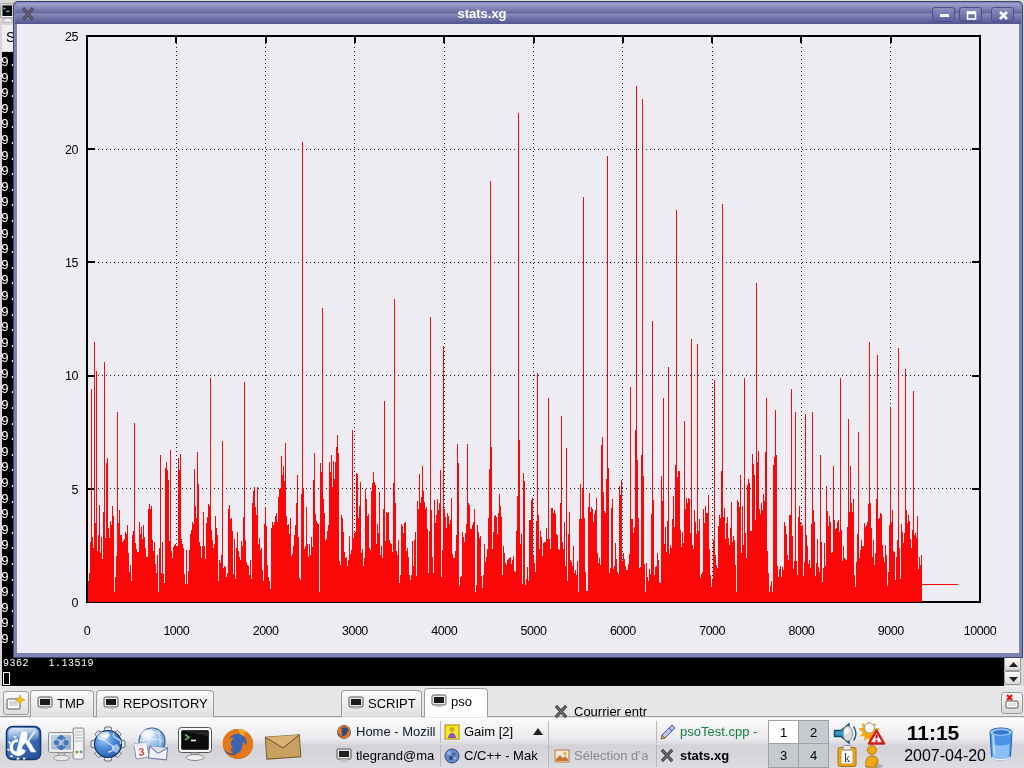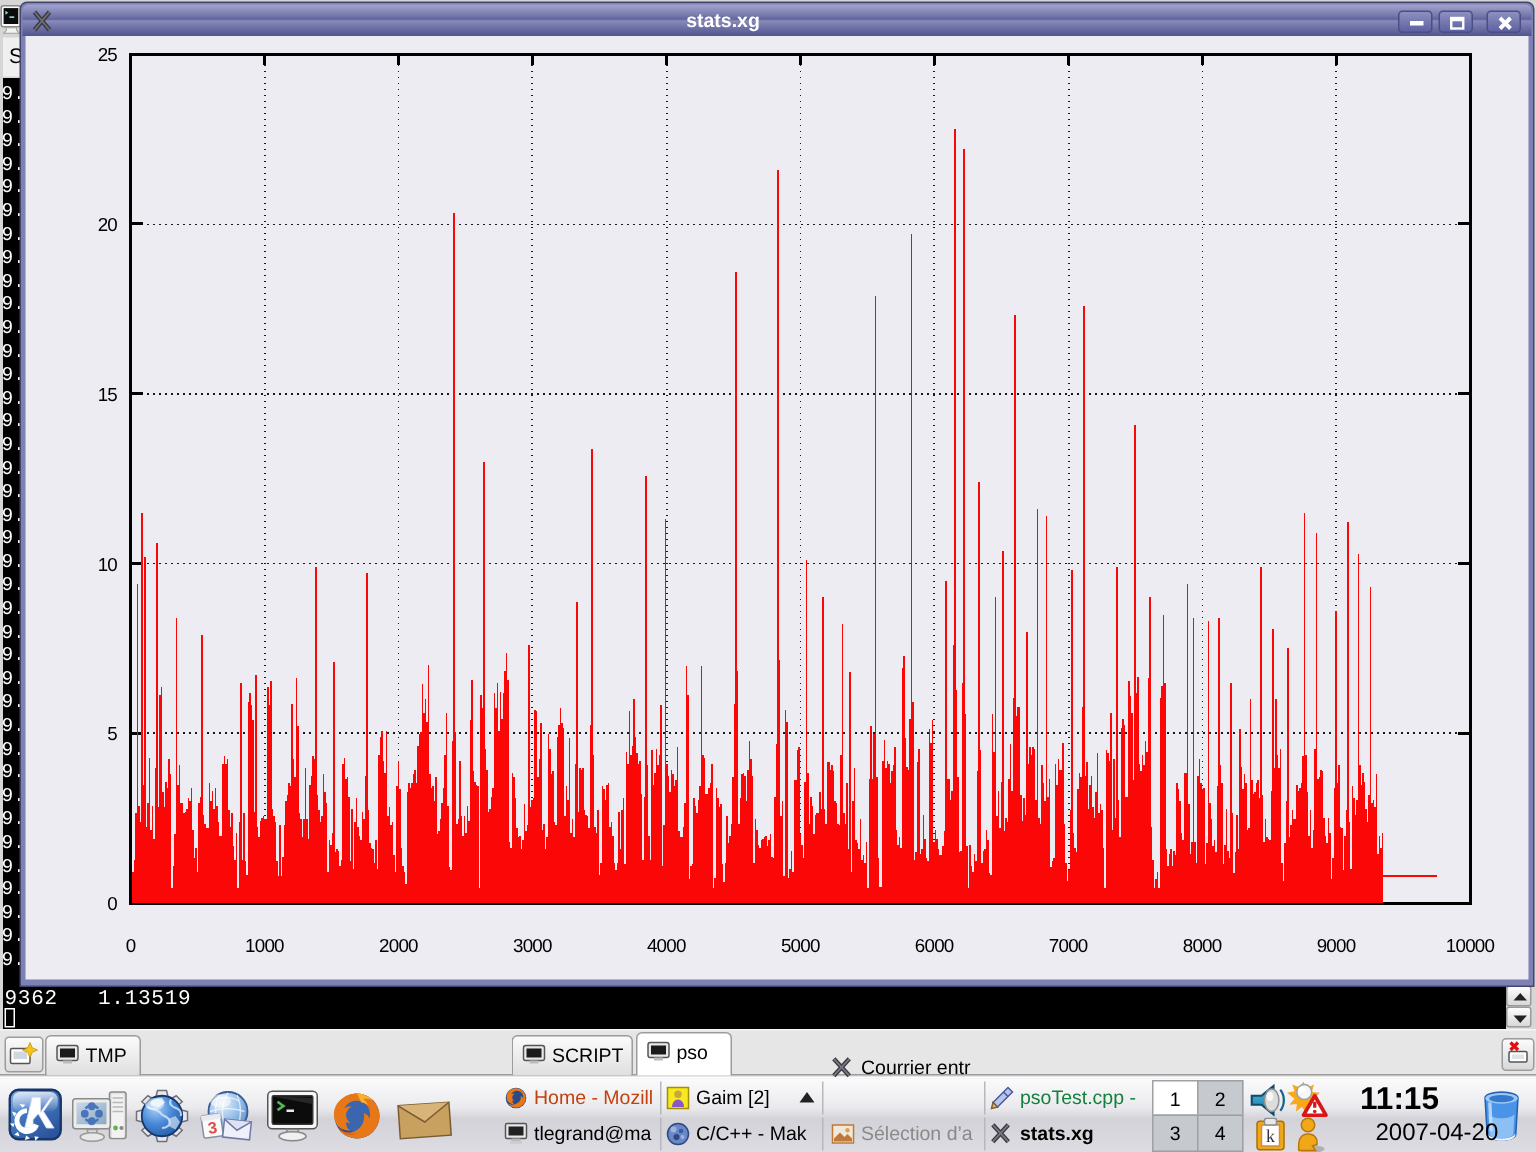--- a/index.html
+++ b/index.html
@@ -2,21 +2,21 @@
 <html><head><meta charset="utf-8"><style>
 *{margin:0;padding:0;box-sizing:border-box}
 body{width:1024px;height:768px;overflow:hidden;font-family:"Liberation Sans",sans-serif;position:relative;background:#d9d9d9}
 #scr{position:absolute;left:0;top:0;width:1024px;height:768px}
 
 #kon{position:absolute;left:0;top:0;width:1024px;height:718px;background:#d6d6d6}
 #kmenu{position:absolute;left:2px;top:25px;width:1020px;height:26px;background:#efefef;color:#000;font-size:13px}
 #kmenu span{position:absolute;left:4px;top:4px;font-size:14px}
 #kblack{position:absolute;left:2px;top:52px;width:1002px;height:634px;background:#000}
 #nineline{position:absolute;left:1px;top:55px;width:30px;color:#fff;font-family:"Liberation Mono",monospace;font-size:13px;line-height:15.6px;white-space:pre}
-#stat9362{position:absolute;left:3px;top:658px;color:#fff;font-family:"Liberation Mono",monospace;font-size:14px;letter-spacing:0.5px}
+#stat9362{position:absolute;left:3px;top:658px;color:#fff;font-family:"Liberation Mono",monospace;font-size:10px;letter-spacing:0.5px}
 #cursor{position:absolute;left:3px;top:672px;width:7px;height:13px;border:1px solid #fff;background:#000}
 #kscroll{position:absolute;left:1004px;top:52px;width:17px;height:634px;background:#dcdcdc}
 .sbtn{position:absolute;left:0;width:17px;height:14px;background:linear-gradient(#fdfdfd,#d8d8d8);border:1px solid #9a9a9a;border-radius:2px}
 .sbtn svg{position:absolute;left:2px;top:2px}
 
 #tabbar{position:absolute;left:0;top:686px;width:1024px;height:32px;background:#e6e6e6;border-top:1px solid #f5f5f5}
 .tab{position:absolute;top:3px;height:27px;background:linear-gradient(#fbfbfb,#dfdfdf);border:1px solid #9c9c9c;border-bottom:none;border-radius:4px 4px 0 0;font-size:13px;color:#000;white-space:nowrap;padding:5px 8px 0 26px}
 .tab.act{background:#fff;top:1px;height:29px;z-index:3}
 .tab svg{position:absolute;left:6px;top:5px}
 #tabline{position:absolute;left:0;top:29px;width:1024px;height:1px;background:#9c9c9c}
@@ -33,21 +33,21 @@
 .wbtn svg{position:absolute;left:0;top:0}
 #content{position:absolute;left:3px;top:22px;width:1002px;height:629px;background:#ececf2}
 
 #kicker{position:absolute;left:0;top:718px;width:1024px;height:50px;background:linear-gradient(#fbfbfc 0%,#eaeaee 40%,#d2d2d8 55%,#dcdce2 100%);border-top:1px solid #fff}
 
 .task{position:absolute;width:106px;height:24px;font-size:13px;color:#111;white-space:nowrap;overflow:hidden}
 .task .ti{position:absolute;left:2px;top:4px}
 .task .tt{position:absolute;left:22px;top:4px}
 .pcell{position:absolute;width:31px;height:24px;font-size:13px;color:#000;text-align:center;line-height:24px;background:#c6c9cd;border:1px solid #9da0a4}
 #clock{position:absolute;left:893px;top:721px;width:80px;text-align:center;font-size:21px;font-weight:bold;color:#000}
-#date{position:absolute;left:917px;top:747px;width:100px;text-align:left;font-size:16px;color:#000}
+#date{position:absolute;left:886px;top:747px;width:100px;text-align:right;font-size:16px;color:#000}
 </style></head><body>
 <div id="scr">
 
 <div id="kon"></div>
 <div id="tlicon"><svg width="26" height="24" viewBox="0 0 26 24">
 <rect x="0.8" y="2.8" width="12.8" height="14" rx="1.5" fill="#fafafa" stroke="#8a8a8a"></rect>
 <rect x="2.4" y="4.4" width="9.8" height="10.6" fill="#0b0b0b"></rect>
 <path d="M3.6 6.2l2 1.3-2 1.3" fill="#8fd4dc"></path>
 <path d="M6.3 9.8h3.2v1.2H6.3z" fill="#7ecfd4"></path>
 <path d="M4 17.5h7v1.5l2 2.2H2.5l1.8-2.2z" fill="#f2f2f2" stroke="#a0a0a0" stroke-width="0.7"></path>
@@ -108,20 +108,25 @@
         </svg>
       </div>
 </div>
 <div id="tabbar">
   <div id="tabline"></div>
   <div class="tab" style="left:30px;width:64px"><svg width="16" height="14" viewBox="0 0 16 14">
           <rect x="1" y="1" width="14" height="10" rx="1.5" fill="#e8e8e8" stroke="#555"></rect>
           <rect x="3" y="3" width="10" height="6" fill="#1a1a1a"></rect>
           <rect x="5" y="11" width="6" height="2" fill="#bbb"></rect>
         </svg>TMP</div>
+      <div class="tab" style="left:96px;width:118px"><svg width="16" height="14" viewBox="0 0 16 14">
+          <rect x="1" y="1" width="14" height="10" rx="1.5" fill="#e8e8e8" stroke="#555"></rect>
+          <rect x="3" y="3" width="10" height="6" fill="#1a1a1a"></rect>
+          <rect x="5" y="11" width="6" height="2" fill="#bbb"></rect>
+        </svg>REPOSITORY</div>
       <div class="tab" style="left:341px;width:81px"><svg width="16" height="14" viewBox="0 0 16 14">
           <rect x="1" y="1" width="14" height="10" rx="1.5" fill="#e8e8e8" stroke="#555"></rect>
           <rect x="3" y="3" width="10" height="6" fill="#1a1a1a"></rect>
           <rect x="5" y="11" width="6" height="2" fill="#bbb"></rect>
         </svg>SCRIPT</div>
       <div class="tab act" style="left:424px;width:64px"><svg width="16" height="14" viewBox="0 0 16 14">
           <rect x="1" y="1" width="14" height="10" rx="1.5" fill="#e8e8e8" stroke="#555"></rect>
           <rect x="3" y="3" width="10" height="6" fill="#1a1a1a"></rect>
           <rect x="5" y="11" width="6" height="2" fill="#bbb"></rect>
         </svg>pso</div>
@@ -319,21 +324,21 @@
       </svg></div>
     <div style="position:absolute;left:262px;top:730px;width:42px;height:32px"><svg width="42" height="32" viewBox="0 0 42 32">
 <path d="M4 6h34v22H4z" fill="#c8a060" stroke="#7a5c30" transform="rotate(-4 21 16)"></path>
 <path d="M4 6l17 12L38 6" fill="#d8b478" stroke="#7a5c30" transform="rotate(-4 21 16)"></path>
 </svg></div>
     <div class="task" style="left:334px;top:720px">
       <span class="ti"><svg width="16" height="16" viewBox="0 0 36 36">
           <circle cx="18" cy="18" r="15.5" fill="#2a4a8c"></circle>
           <path d="M18 3.5c8 0 14.5 6.5 14.5 14.5 0 8-6.5 14.5-14.5 14.5-5 0-9.5-2.6-12-6.5 3 2.5 8 3 11.5 1C24 24.6 26 20 25 15.5c2 .5 3 2 3.5 3.5.8-3 0-6-1.5-8C25 8 21 6.5 17 7.5c-3 .8-5 2.5-6 5 1.5-1 3.5-1.4 5-1-2.5 1.5-4 4-3.5 6.5.3 2 1.5 3.3 3 4-1 .3-2 .2-3-.3-.2 2.5 1 4.6 3 5.6-3.5.3-6.8-1-9-3.5-1.5-2-2.5-4.5-2.5-7.3C3.5 9 10 3.5 18 3.5z" fill="#e87817"></path>
         </svg></span>
-      <span class="tt" style="color:#c2410c;font-weight:normal">Home - Mozill</span>
+      <span class="tt" style="color:#0f172a;font-weight:normal">Home - Mozill</span>
     </div>
     <div class="task" style="left:442px;top:720px">
       <span class="ti"><svg width="16" height="16" viewBox="0 0 16 16">
           <rect x="1" y="1" width="14" height="14" fill="#f8e820" stroke="#a09000"></rect>
           <circle cx="8" cy="5.5" r="2.5" fill="#c8a838"></circle>
           <path d="M4 14c0-3 2-5 4-5s4 2 4 5z" fill="#8858c8"></path>
         </svg></span>
       <span class="tt" style="color:#000000;font-weight:normal">Gaim [2]</span>
     </div>
     <div style="position:absolute;left:533px;top:728px;width:0;height:0;border-left:5px solid transparent;border-right:5px solid transparent;border-bottom:7px solid #222"></div>

